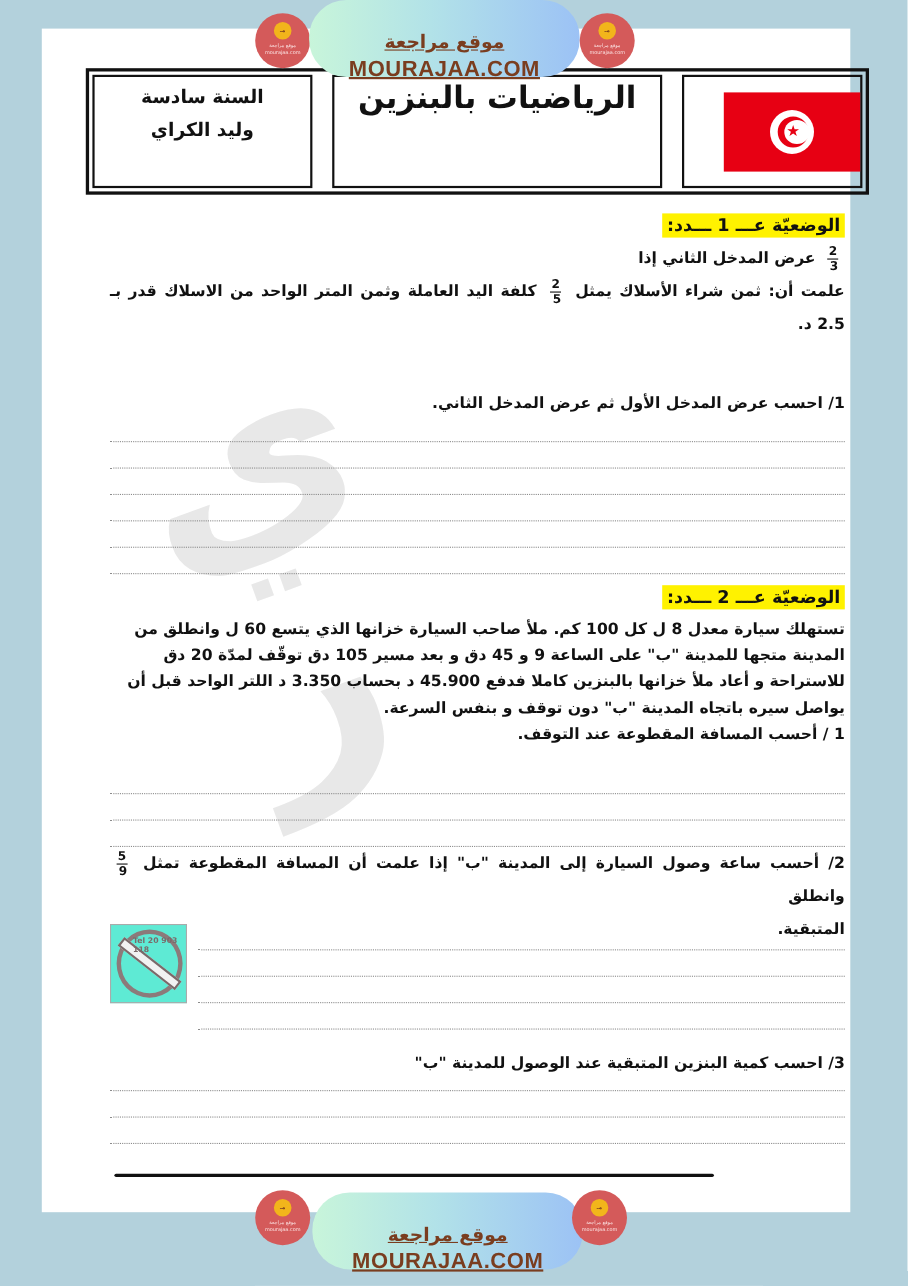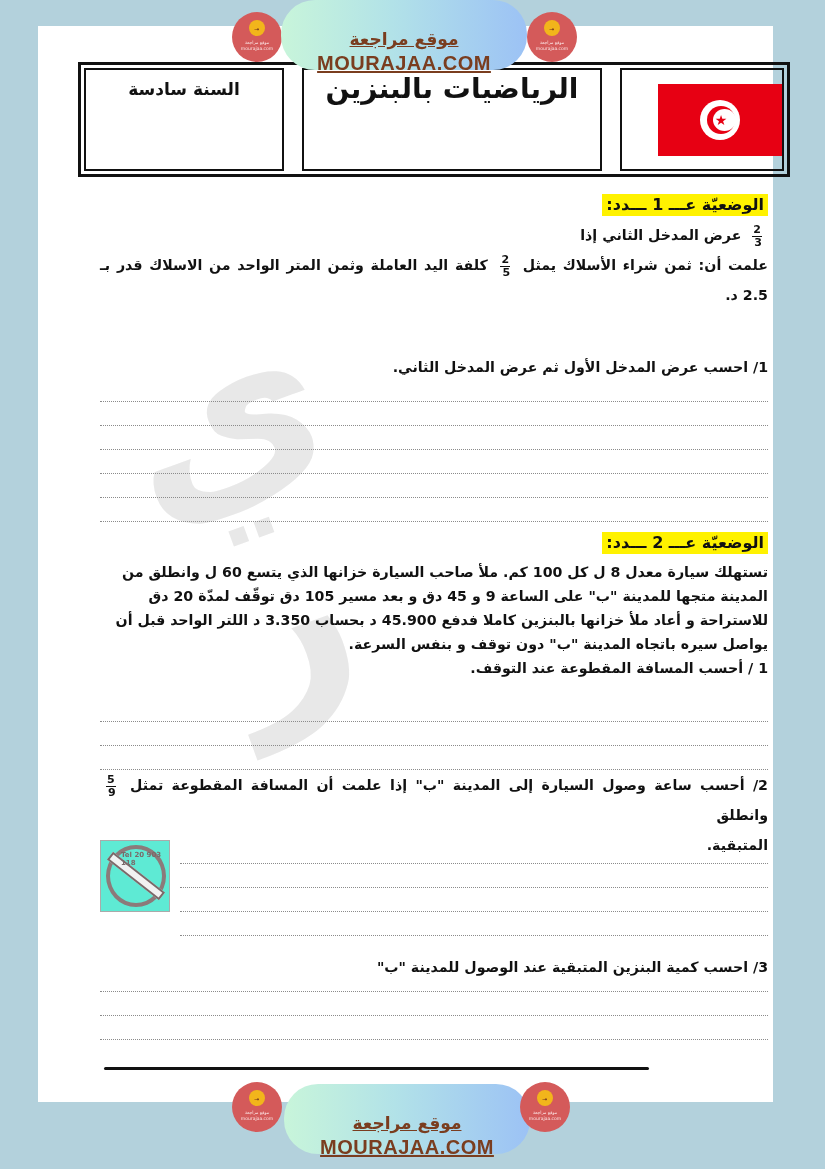--- a/index.html
+++ b/index.html
@@ -188,20 +188,21 @@
   <div class="tiny">موقع مراجعة mourajaa.com</div>
 </div>
 
 <div class="page">
   <div class="watermark" style="left:80px; top:260px;">ي</div>
   <div class="watermark" style="left:180px; top:460px;">ر</div>
 
   <div class="header">
     <div class="hcell left">
       <div>السنة سادسة</div>
+      <div>وليد الكراي</div>
     </div>
     <div class="hcell mid">
       <div class="t2">الرياضيات بالبنزين</div>
     </div>
     <div class="hcell right">
       <div class="flag">
         <div class="disc">
           <div class="crescent"></div>
           <div class="crescent-cut"></div>
           <div class="star">★</div>

